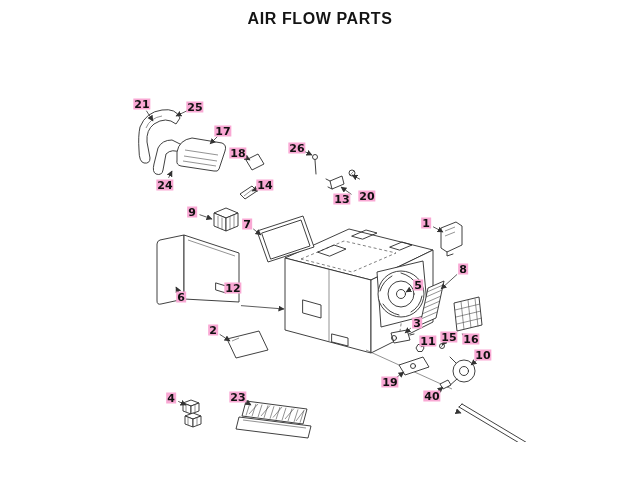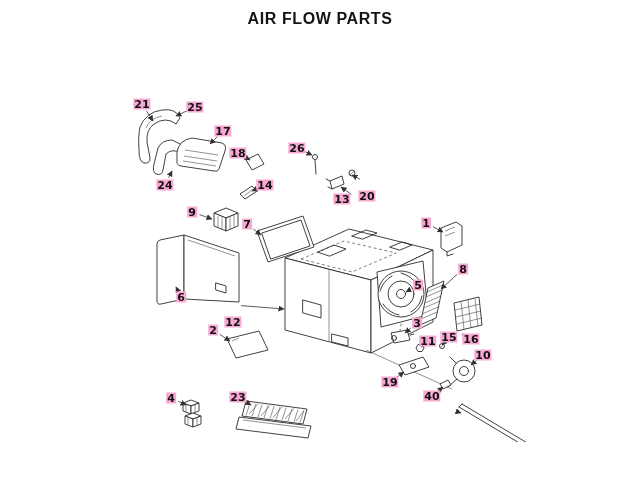--- a/index.html
+++ b/index.html
@@ -272,21 +272,21 @@
       <span class="callout" style="left: 165px; top: 185px;">24</span>
       <span class="callout" style="left: 265px; top: 185px;">14</span>
       <span class="callout" style="left: 367px; top: 196px; text-align: center;">20</span>
       <span class="callout" style="left: 342px; top: 199px;">13</span>
       <span class="callout" style="left: 192px; top: 212px;">9</span>
       <span class="callout" style="left: 247px; top: 224px;">7</span>
       <span class="callout" style="left: 426px; top: 223px;">1</span>
       <span class="callout" style="left: 463px; top: 269px;">8</span>
       <span class="callout" style="left: 418px; top: 285px;">5</span>
       <span class="callout" style="left: 181px; top: 297px;">6</span>
-      <span class="callout" style="left: 233px; top: 322px;">12</span>
+      <span class="callout" style="left: 233px; top: 288px;">12</span>
       <span class="callout" style="left: 213px; top: 330px;">2</span>
       <span class="callout" style="left: 417px; top: 323px;">3</span>
       <span class="callout" style="left: 449px; top: 337px;">15</span>
       <span class="callout" style="left: 471px; top: 339px;">16</span>
       <span class="callout" style="left: 428px; top: 341px;">11</span>
       <span class="callout" style="left: 483px; top: 355px;">10</span>
       <span class="callout" style="left: 390px; top: 382px;">19</span>
       <span class="callout" style="left: 432px; top: 396px;">40</span>
       <span class="callout" style="left: 171px; top: 398px;">4</span>
       <span class="callout" style="left: 238px; top: 397px;">23</span>

